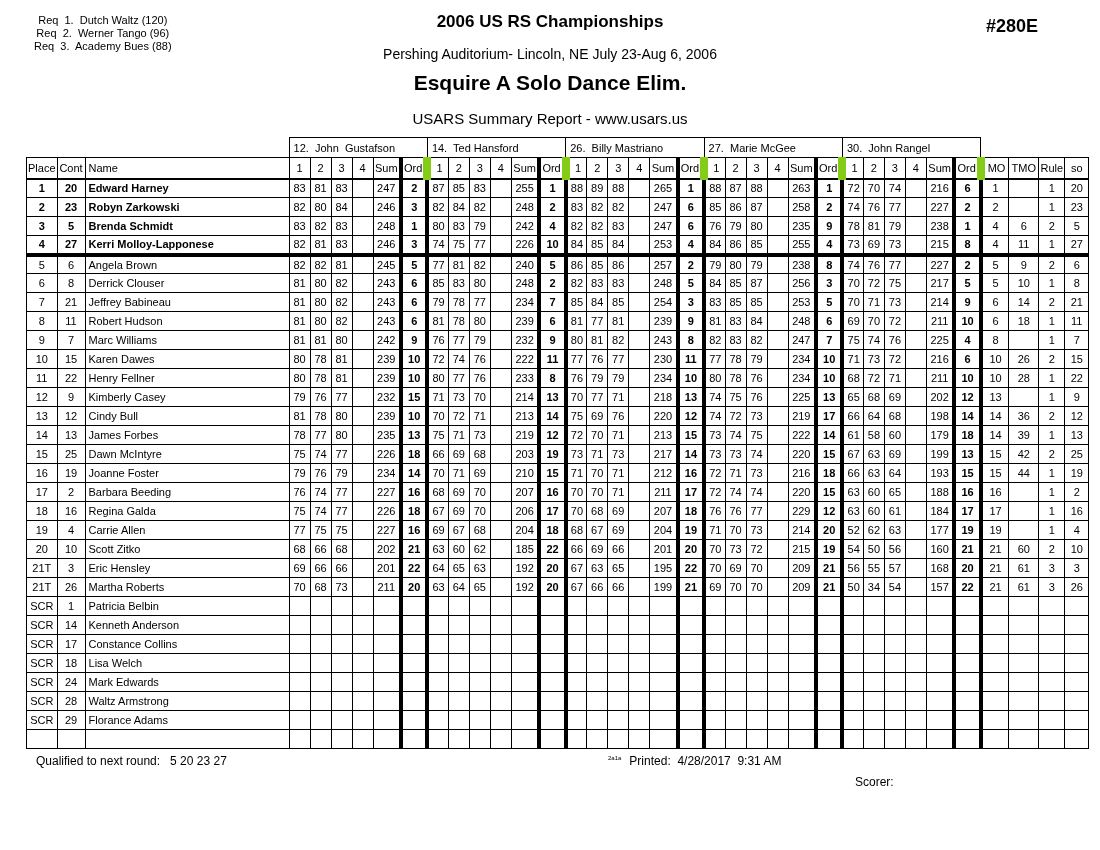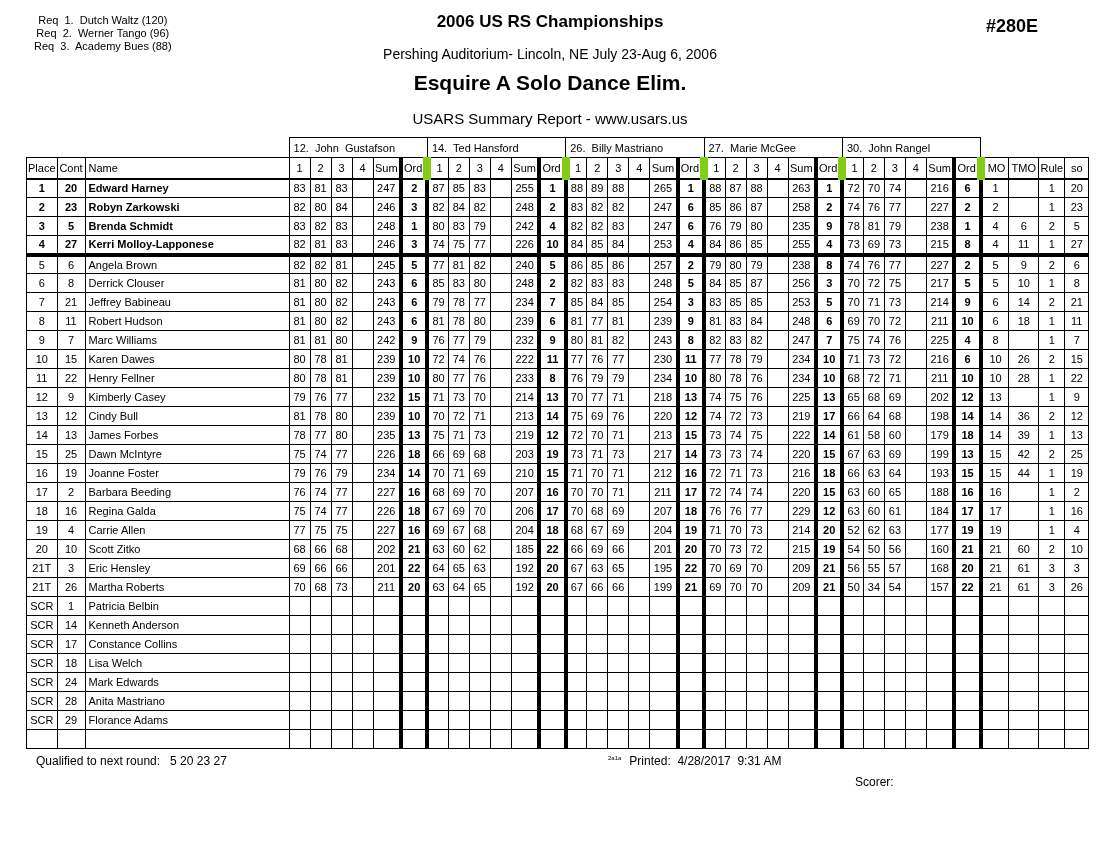--- a/index.html
+++ b/index.html
@@ -1185,21 +1185,21 @@
         <td class="c"></td>
         <td class="ord"></td>
         <td class="c"></td>
         <td class="c"></td>
         <td class="c"></td>
         <td class="c"></td>
       </tr>
       <tr>
         <td class="c">SCR</td>
         <td class="c">28</td>
-        <td class="name">Anita Mastriano</td>
+        <td class="name">Waltz Armstrong</td>
         <td class="c"></td>
         <td class="c"></td>
         <td class="c"></td>
         <td class="c"></td>
         <td class="c"></td>
         <td class="ord"></td>
         <td class="c"></td>
         <td class="c"></td>
         <td class="c"></td>
         <td class="c"></td>

